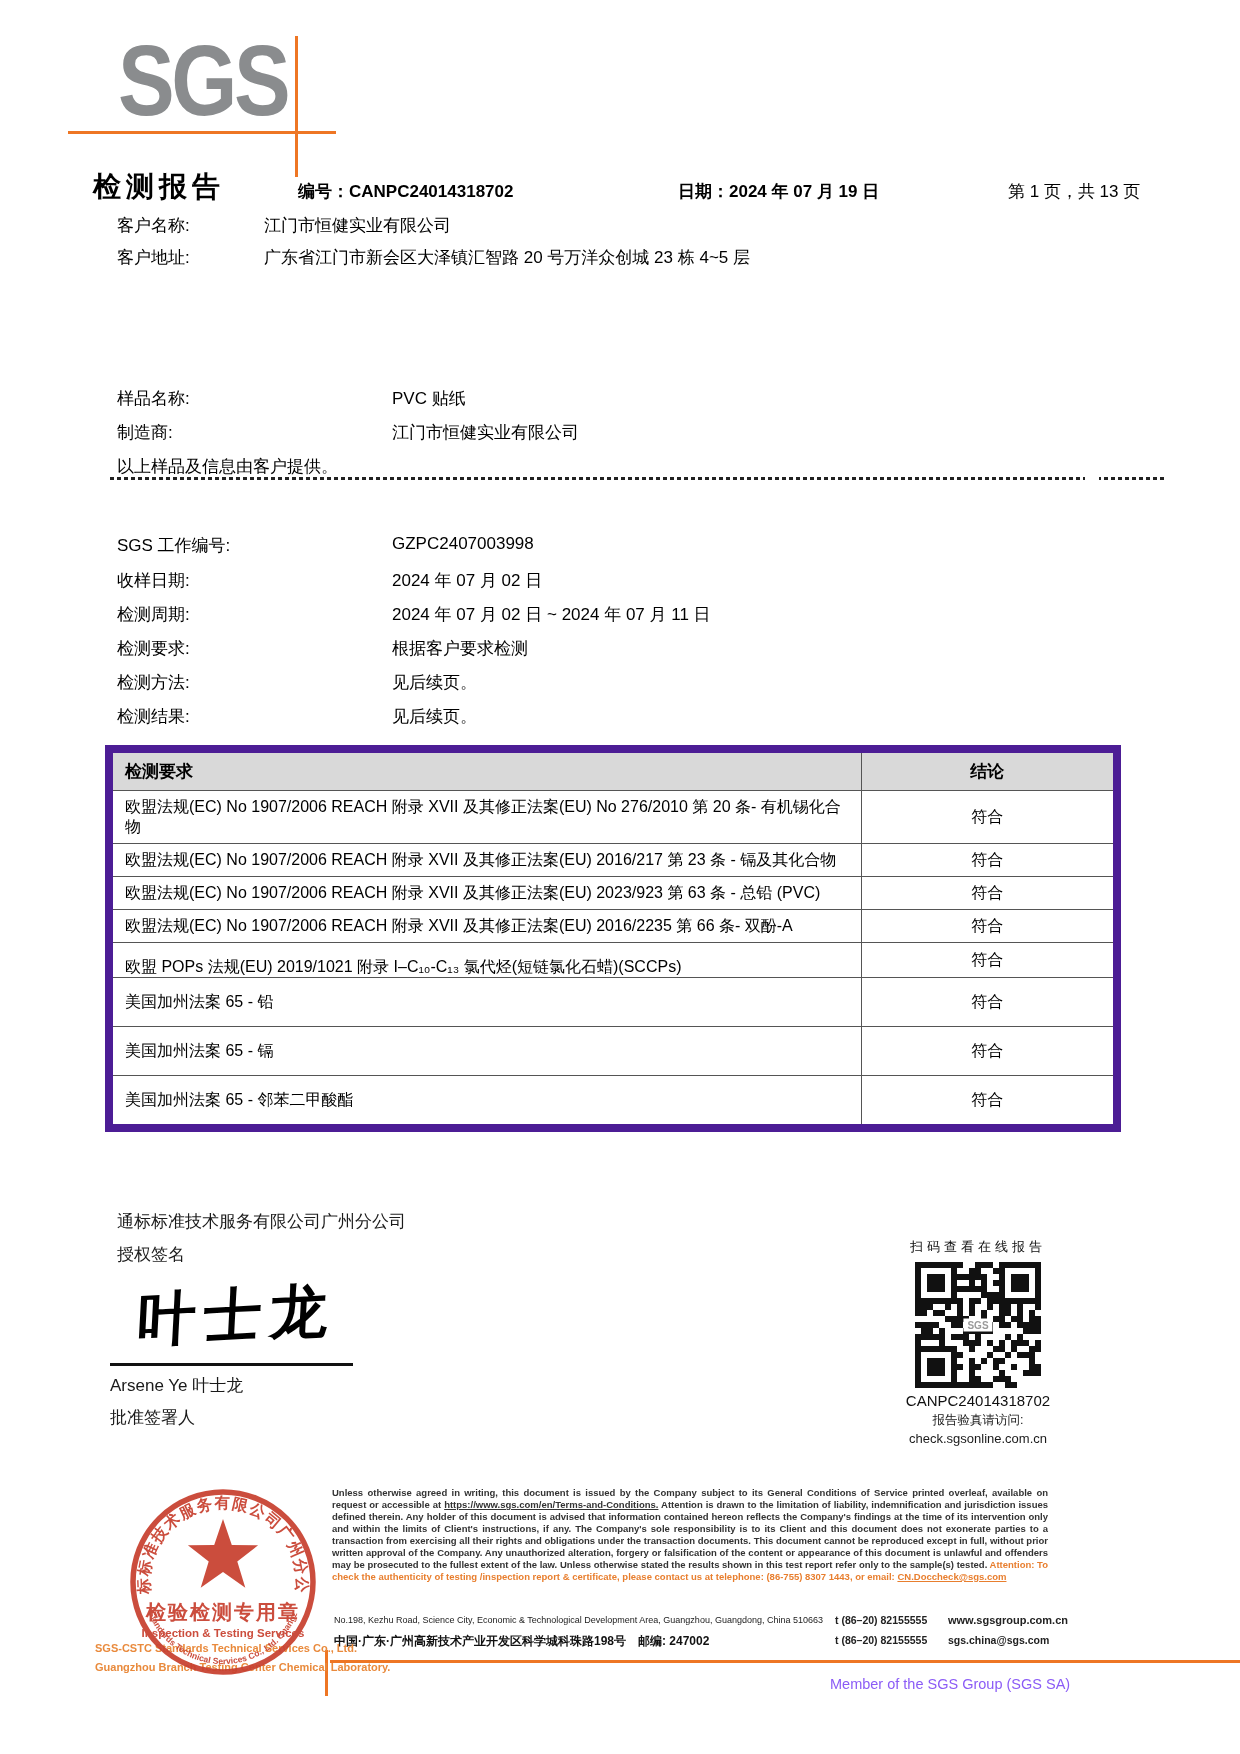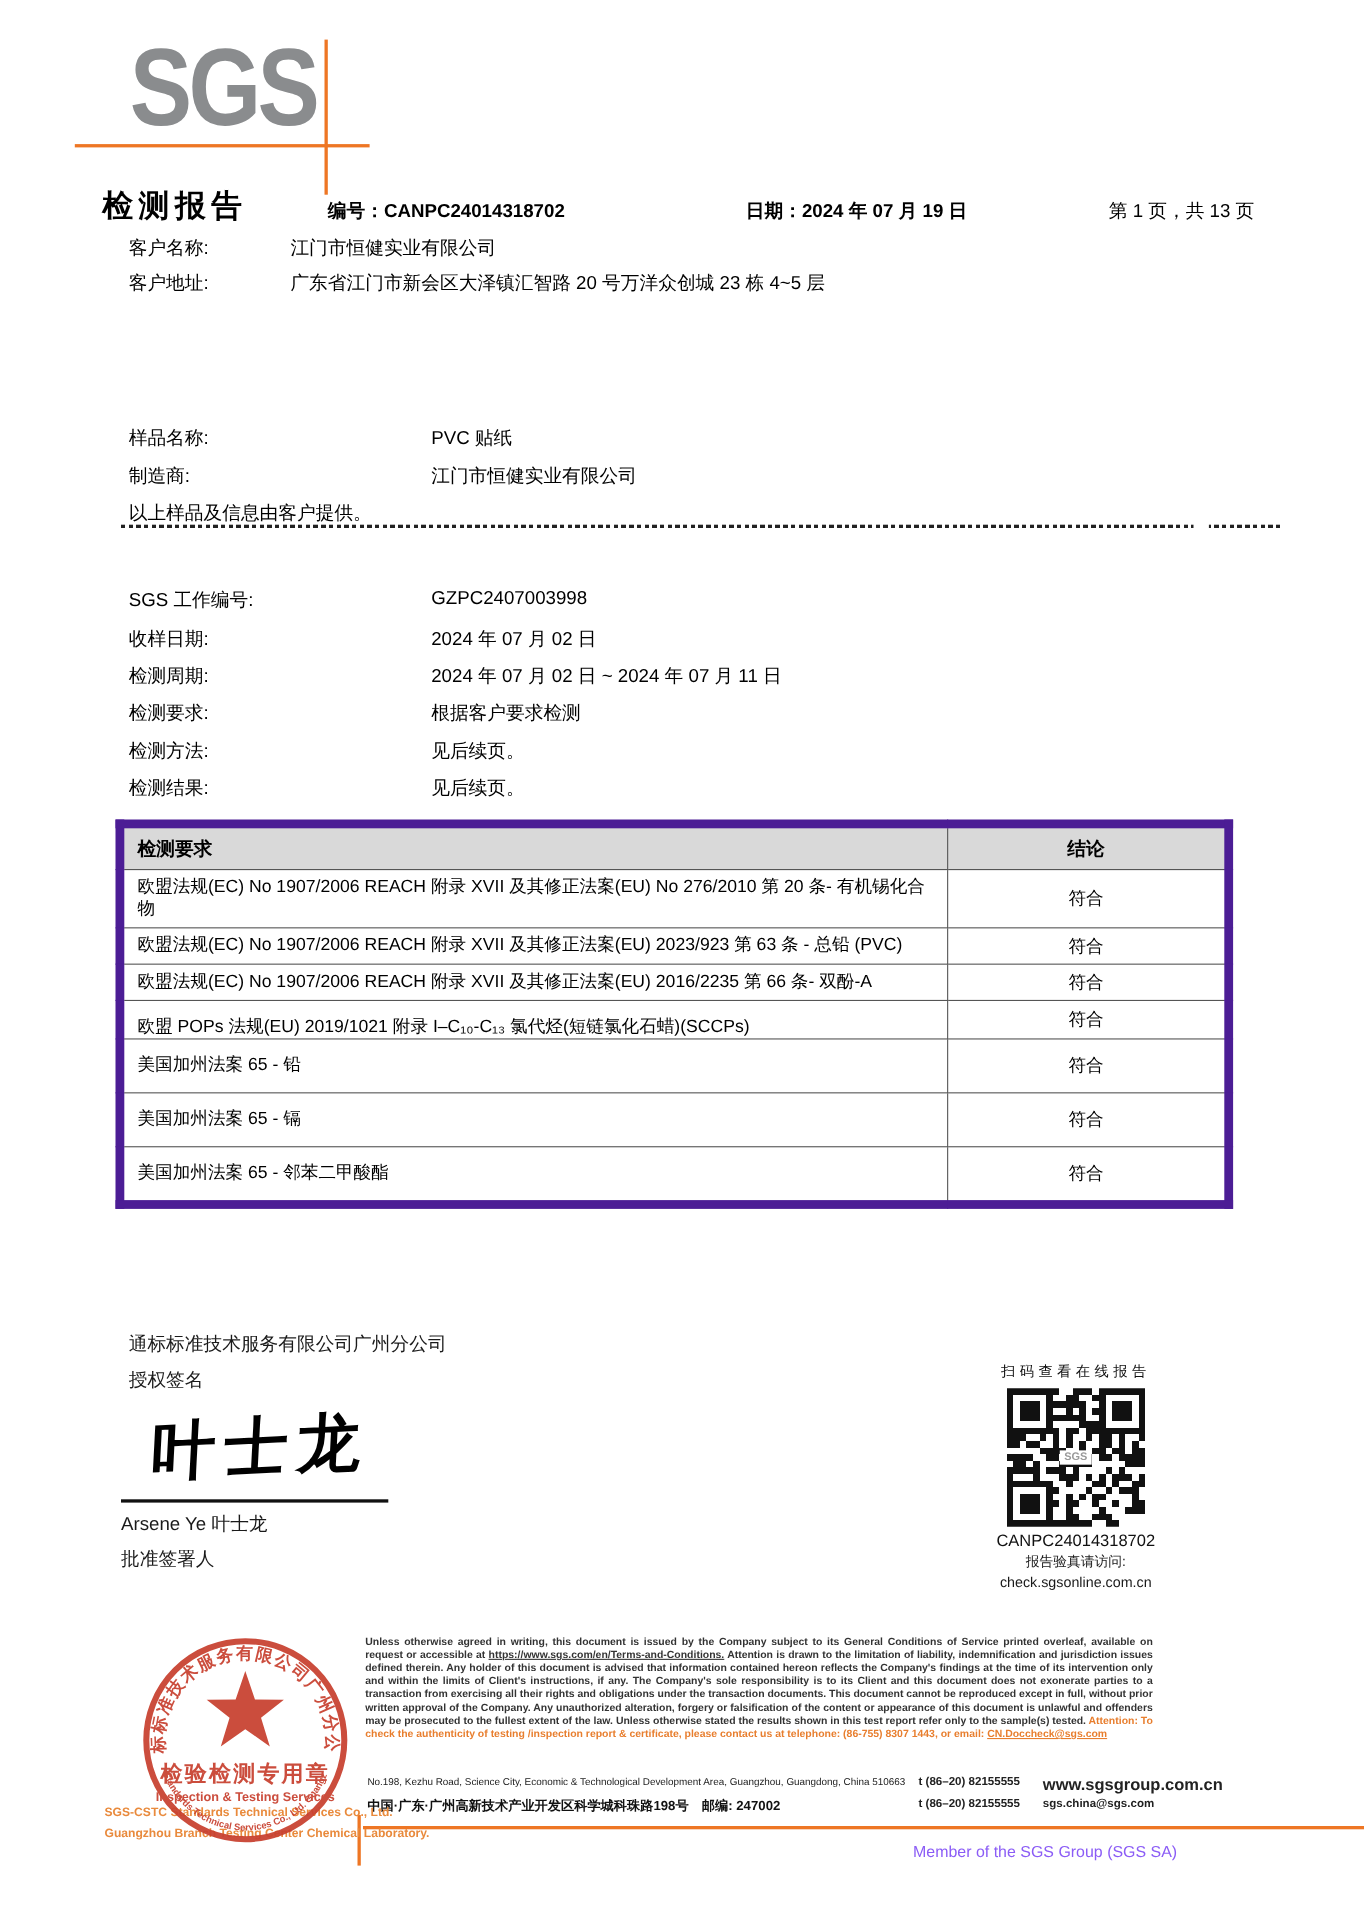--- a/index.html
+++ b/index.html
@@ -74,21 +74,21 @@
   .f-company2{left:95px;top:1661px;font-size:11px;font-weight:bold;color:#e98a3c;z-index:1;white-space:nowrap;}
   .legal{left:332px;top:1487px;width:716px;font-size:9.5px;font-weight:bold;line-height:12px;
          text-align:justify;color:#333;}
   .legal .lnk{text-decoration:underline;color:#333;}
   .legal .att{color:#e87e2e;}
   .legal .att-mail{color:#e87e2e;text-decoration:underline;}
   .f-vline{left:325px;top:1650px;width:3px;height:46px;background:#ee7624;}
   .addr-en{left:334px;top:1615px;font-size:9px;font-weight:normal;color:#222;white-space:nowrap;}
   .addr-cn{left:334px;top:1633px;font-size:12px;font-weight:bold;color:#111;white-space:nowrap;}
   .ph1{left:835px;top:1614px;font-size:10.5px;font-weight:bold;color:#222;}
-  .web{left:948px;top:1614px;font-size:15px;font-weight:bold;color:#222;}
+  .web{left:948px;top:1614px;font-size:11px;font-weight:bold;color:#222;}
   .ph2{left:835px;top:1634px;font-size:10.5px;font-weight:bold;color:#222;}
   .mail{left:948px;top:1634px;font-size:10.5px;font-weight:bold;color:#222;}
   .f-hline{left:330px;top:1660px;width:910px;height:3px;background:#ee7624;}
   .member{left:830px;top:1676px;font-size:14.5px;color:#8b5cf6;}
 </style>
 </head>
 <body>
 
 <div class="page">
 
@@ -131,20 +131,24 @@
   <table class="abs results">
     <thead>
       <tr>
         <th class="c1">检测要求</th>
         <th class="c2">结论</th>
       </tr>
     </thead>
     <tbody>
       <tr>
         <td class="req">欧盟法规(EC) No 1907/2006 REACH 附录 XVII 及其修正法案(EU) No 276/2010 第 20 条- 有机锡化合物</td>
+        <td class="concl">符合</td>
+      </tr>
+      <tr>
+        <td class="req">欧盟法规(EC) No 1907/2006 REACH 附录 XVII 及其修正法案(EU) 2016/217 第 23 条 - 镉及其化合物</td>
         <td class="concl">符合</td>
       </tr>
       <tr>
         <td class="req">欧盟法规(EC) No 1907/2006 REACH 附录 XVII 及其修正法案(EU) 2023/923 第 63 条 - 总铅 (PVC)</td>
         <td class="concl">符合</td>
       </tr>
       <tr>
         <td class="req">欧盟法规(EC) No 1907/2006 REACH 附录 XVII 及其修正法案(EU) 2016/2235 第 66 条- 双酚-A</td>
         <td class="concl">符合</td>
       </tr>

